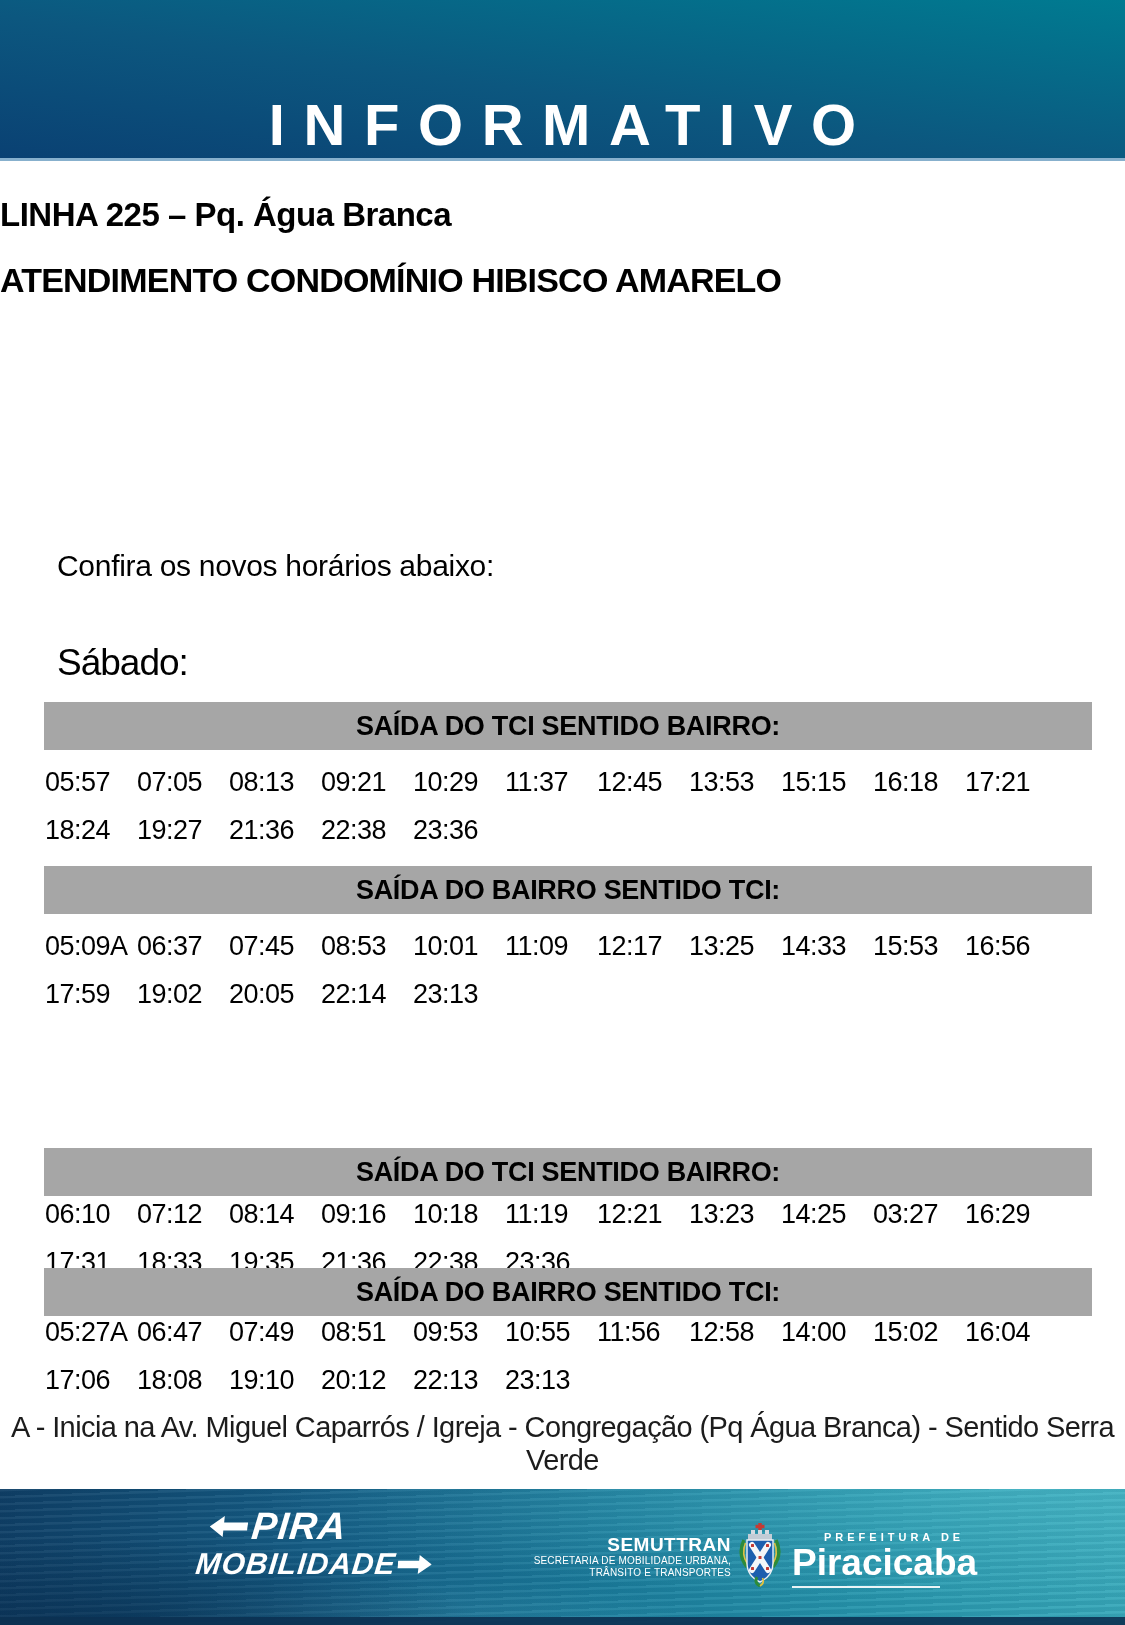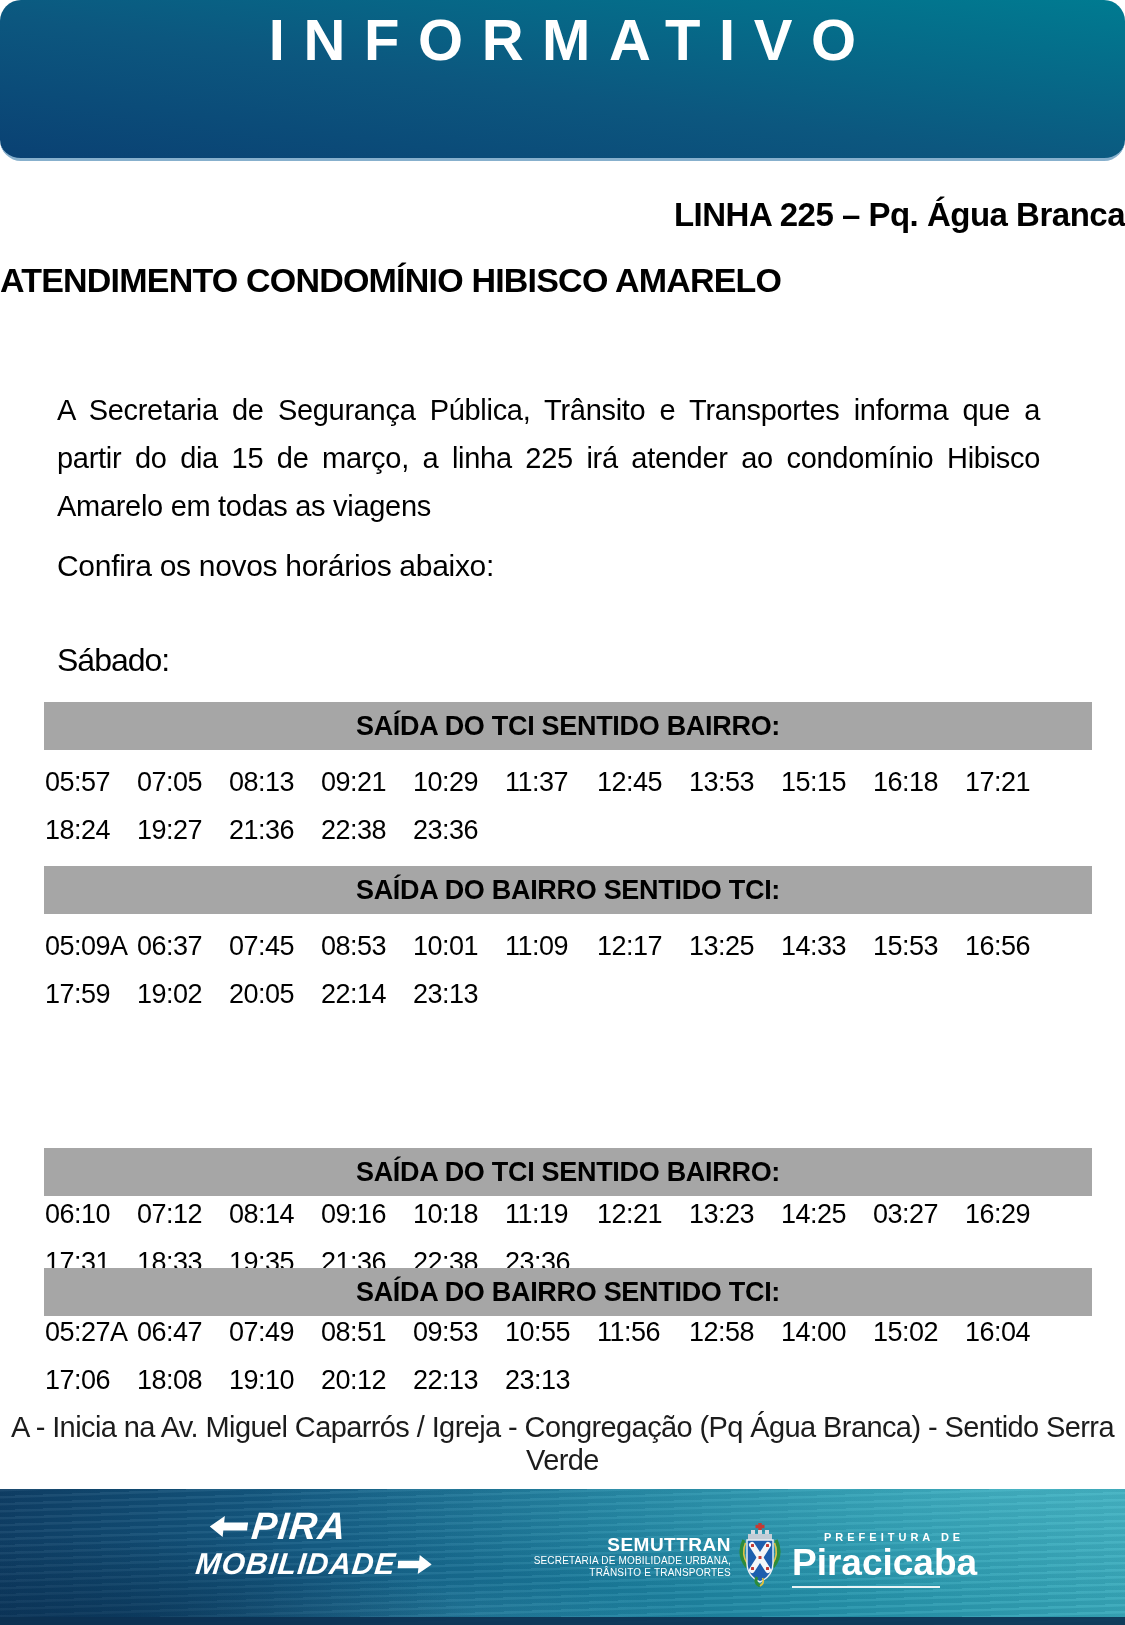--- a/index.html
+++ b/index.html
@@ -6,40 +6,40 @@
   .page{
     position:relative;width:1125px;height:1625px;background:#ffffff;
     font-family:"Liberation Sans", sans-serif;color:#000;overflow:hidden;
   }
 
   
   .banner{
     position:absolute;top:0;left:0;width:1125px;height:158px;
     background:linear-gradient(to top right,#0a4173 0%,#0c577f 45%,#007b91 100%);
     border-bottom:3px solid #87b0cd;
-    display:flex;align-items:flex-start;justify-content:center;border-radius:21px;
+    display:flex;align-items:flex-end;justify-content:center;
   }
   .banner-title{
     color:#fff;font-size:58px;font-weight:bold;
     letter-spacing:0.32em;margin-left:0.32em;margin-top:6px;
   }
 
   
-  .title1{position:absolute;top:196px;left:0;width:100%;text-align:right;
+  .title1{position:absolute;top:196px;left:0;width:100%;text-align:left;
     font-size:33px;font-weight:bold;letter-spacing:-0.5px;}
   .title2{position:absolute;top:261px;left:0;width:100%;text-align:left;
     font-size:34px;font-weight:bold;letter-spacing:-0.8px;}
 
   
   .paragraph{position:absolute;top:386px;left:57px;width:983px;
     font-size:29px;line-height:48px;text-align:justify;letter-spacing:-0.3px;}
   .confira{position:absolute;top:549px;left:57px;font-size:30px;letter-spacing:-0.3px;}
 
   
-  .day-label{position:absolute;left:57px;font-size:32px;letter-spacing:-1px;}
+  .day-label{position:absolute;left:57px;font-size:37px;letter-spacing:-1px;}
   .day-sabado{top:642px;}
   .day-domingo{top:1090px;}
 
   
   .bar{
     position:absolute;left:44px;width:1048px;height:48px;background:#a6a6a6;
     display:flex;align-items:center;justify-content:center;
     font-size:27px;font-weight:bold;color:#000;letter-spacing:-0.3px;
   }
   .bar-s1{top:702px;} .bar-s2{top:866px;} .bar-d1{top:1148px;} .bar-d2{top:1268px;}
@@ -98,21 +98,20 @@
 
 <div class="page">
 
   <div class="banner">
     <div class="banner-title">INFORMATIVO</div>
   </div>
 
   <div class="title1">LINHA 225 – Pq. Água Branca</div>
   <div class="title2">ATENDIMENTO CONDOMÍNIO HIBISCO AMARELO</div>
 
-  <div class="paragraph">A Secretaria de Segurança Pública, Trânsito e Transportes informa que a partir do dia 15 de março, a linha 225 irá atender ao condomínio Hibisco Amarelo em todas as viagens</div>
   <div class="confira">Confira os novos horários abaixo:</div>
 
   <div class="day-label day-sabado">Sábado:</div>
 
   <div class="bar bar-s1">
     <span>SAÍDA DO TCI SENTIDO BAIRRO:</span>
   </div>
   <div class="times-grid times-s1">
       <span class="time-cell">05:57</span>
       <span class="time-cell">07:05</span>

